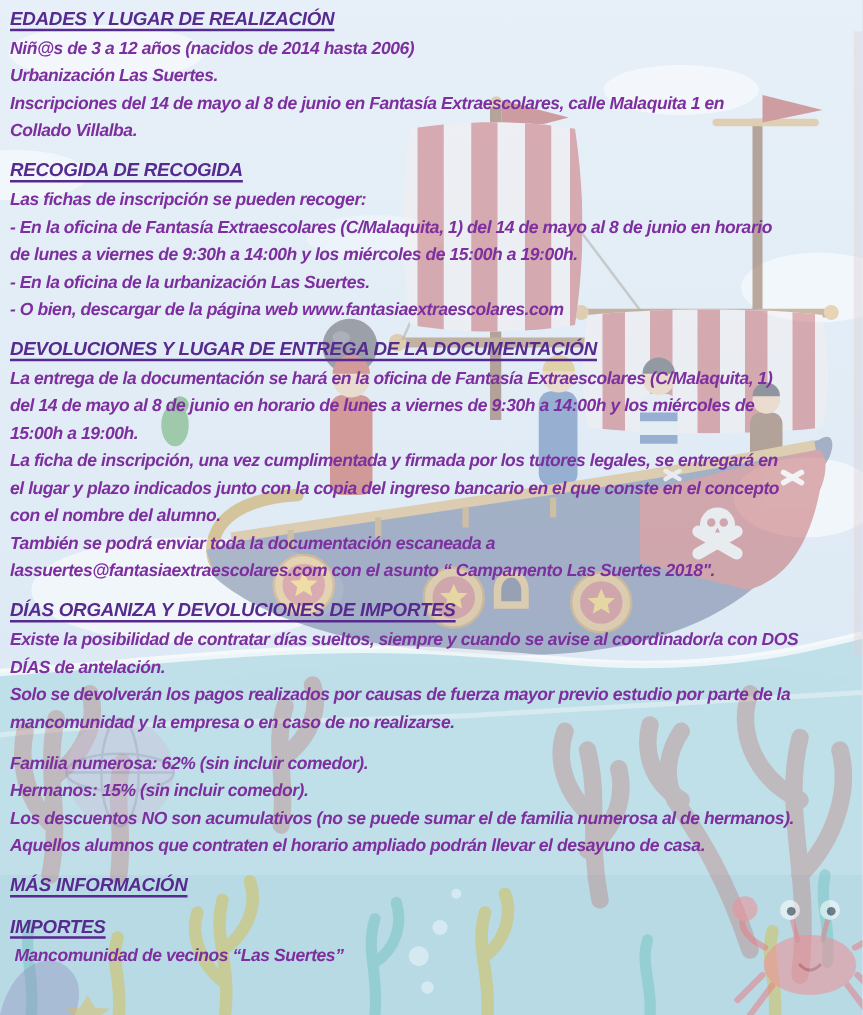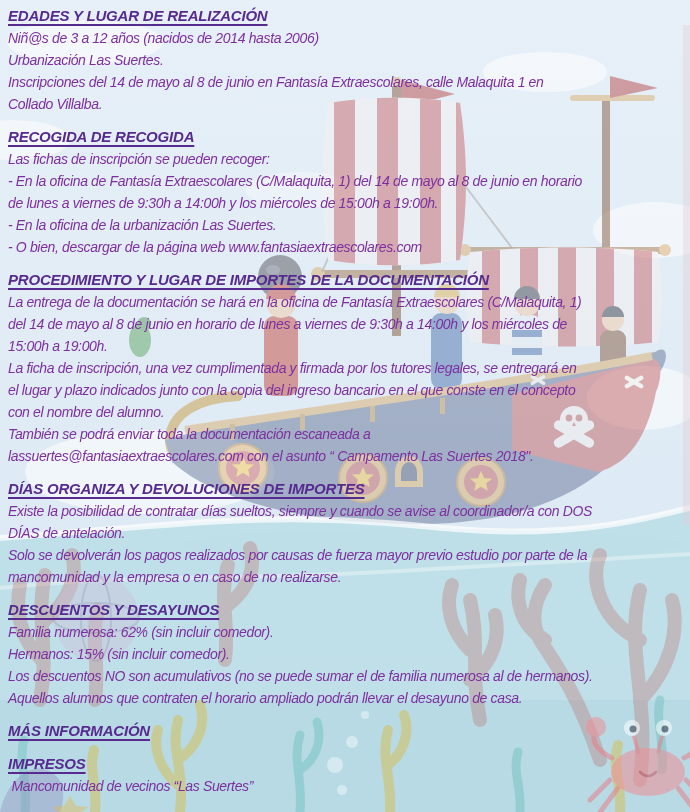--- a/index.html
+++ b/index.html
@@ -21,21 +21,21 @@
     position:relative;z-index:2;width:690px;height:812px;
     padding:5px 4px 4px 8px;overflow:hidden;
   }
   .section{margin-bottom:11px}
   .section h2{
     font-size:15px;line-height:22px;font-weight:700;font-style:italic;
     color:var(--heading-color);letter-spacing:-0.2px;
     text-decoration:underline;text-underline-offset:3px;text-decoration-thickness:1.5px;
   }
   .section p{
-    font-size:14px;line-height:22px;font-weight:400;font-style:italic;
+    font-size:14px;line-height:22px;font-weight:700;font-style:italic;
     color:var(--body-color);letter-spacing:-0.35px;white-space:pre;
   }
 </style>
 </head>
 <body>
 
 <svg class="bg" width="690" height="812" viewBox="0 0 690 812" xmlns="http://www.w3.org/2000/svg" aria-hidden="true">
   <defs>
     <linearGradient id="skyGrad" x1="0" y1="0" x2="0" y2="1">
       <stop offset="0" stop-color="#e7f0f8"></stop>
@@ -280,49 +280,48 @@
   <div class="section">
     <h2>RECOGIDA DE RECOGIDA</h2>
     <p>Las fichas de inscripción se pueden recoger:
 - En la oficina de Fantasía Extraescolares (C/Malaquita, 1) del 14 de mayo al 8 de junio en horario
 de lunes a viernes de 9:30h a 14:00h y los miércoles de 15:00h a 19:00h.
 - En la oficina de la urbanización Las Suertes.
 - O bien, descargar de la página web www.fantasiaextraescolares.com</p>
   </div>
 
   <div class="section">
-    <h2>PROCEDIMIENTO Y LUGAR DE IMPORTES DE LA DOCUMENTACIÓN</h2>
+    <h2>DEVOLUCIONES Y LUGAR DE ENTREGA DE LA DOCUMENTACIÓN</h2>
     <p>La entrega de la documentación se hará en la oficina de Fantasía Extraescolares (C/Malaquita, 1)
 del 14 de mayo al 8 de junio en horario de lunes a viernes de 9:30h a 14:00h y los miércoles de
 15:00h a 19:00h.
 La ficha de inscripción, una vez cumplimentada y firmada por los tutores legales, se entregará en
 el lugar y plazo indicados junto con la copia del ingreso bancario en el que conste en el concepto
 con el nombre del alumno.
 También se podrá enviar toda la documentación escaneada a
 lassuertes@fantasiaextraescolares.com con el asunto “ Campamento Las Suertes 2018".</p>
   </div>
 
   <div class="section">
     <h2>DÍAS ORGANIZA Y DEVOLUCIONES DE IMPORTES</h2>
     <p>Existe la posibilidad de contratar días sueltos, siempre y cuando se avise al coordinador/a con DOS
 DÍAS de antelación.
 Solo se devolverán los pagos realizados por causas de fuerza mayor previo estudio por parte de la
 mancomunidad y la empresa o en caso de no realizarse.</p>
   </div>
 
   <div class="section">
-    <h2>DESCUENTOS Y DESAYUNOS</h2>
     <p>Familia numerosa: 62% (sin incluir comedor).
 Hermanos: 15% (sin incluir comedor).
 Los descuentos NO son acumulativos (no se puede sumar el de familia numerosa al de hermanos).
 Aquellos alumnos que contraten el horario ampliado podrán llevar el desayuno de casa.</p>
   </div>
 
   <div class="section">
     <h2>MÁS INFORMACIÓN</h2>
   </div>
 
   <div class="section">
-    <h2>IMPRESOS</h2>
+    <h2>IMPORTES</h2>
     <p> Mancomunidad de vecinos “Las Suertes”</p>
   </div>
 
 </div>
 
 </body></html>

